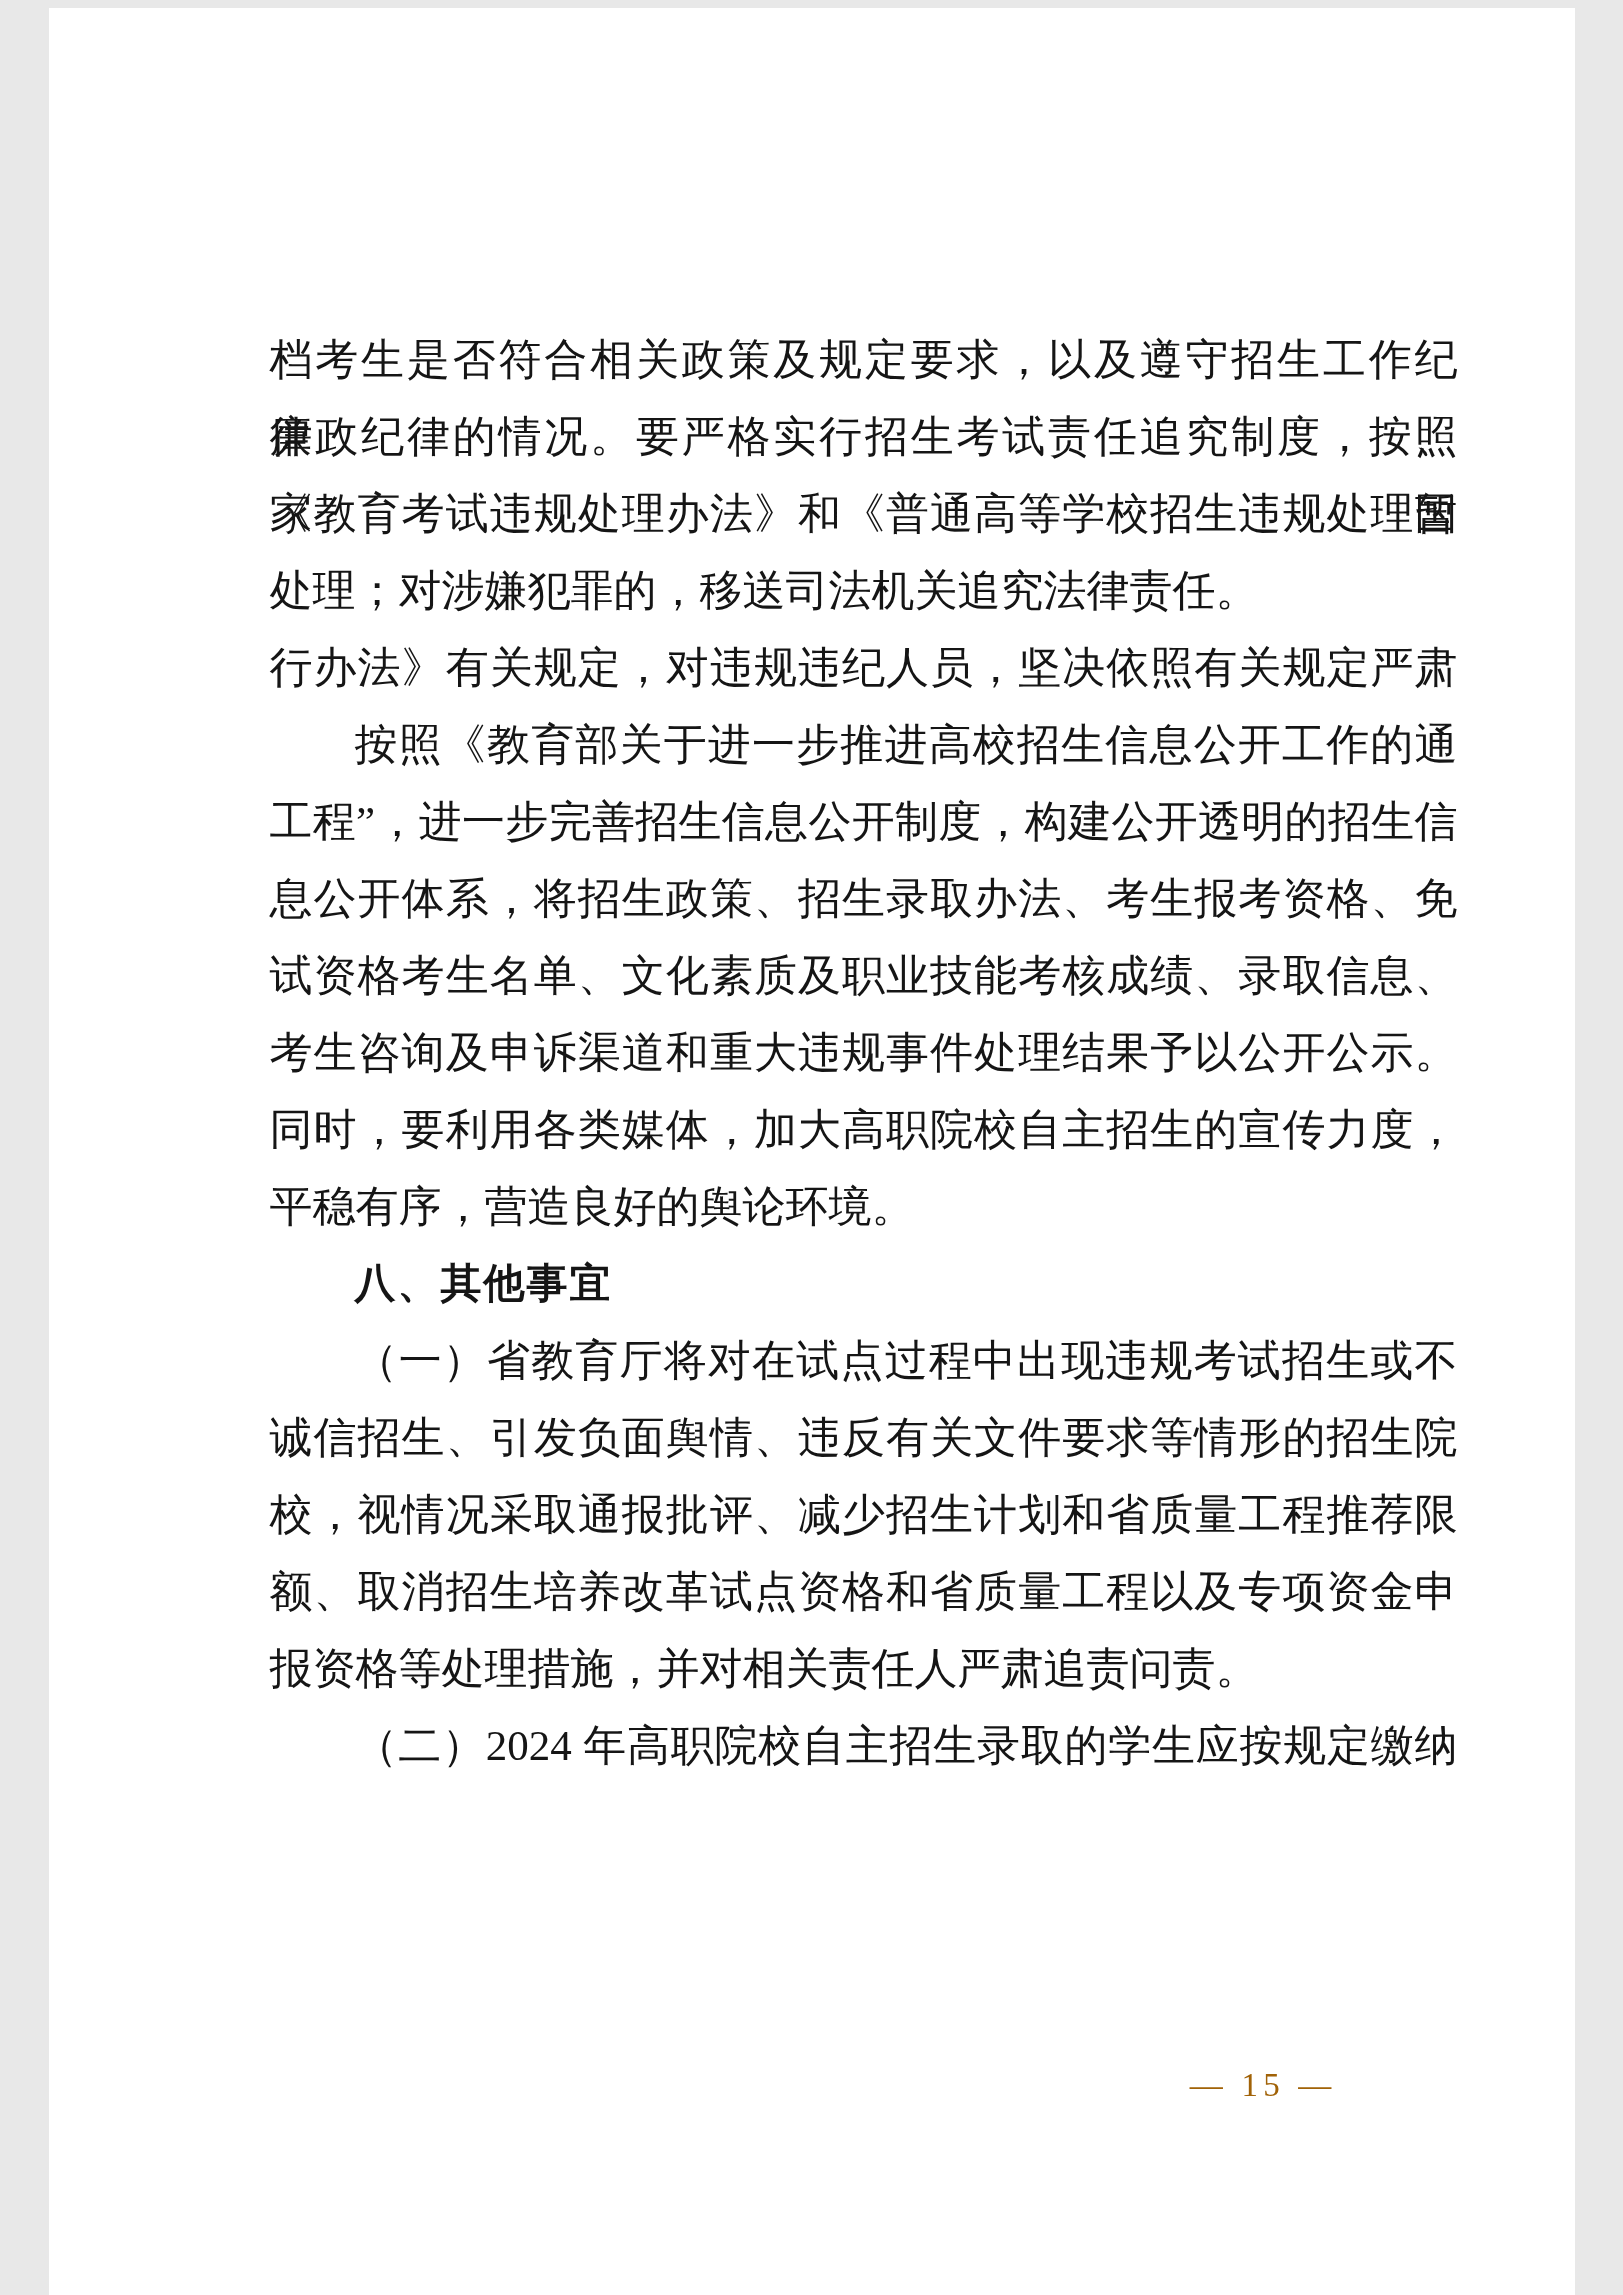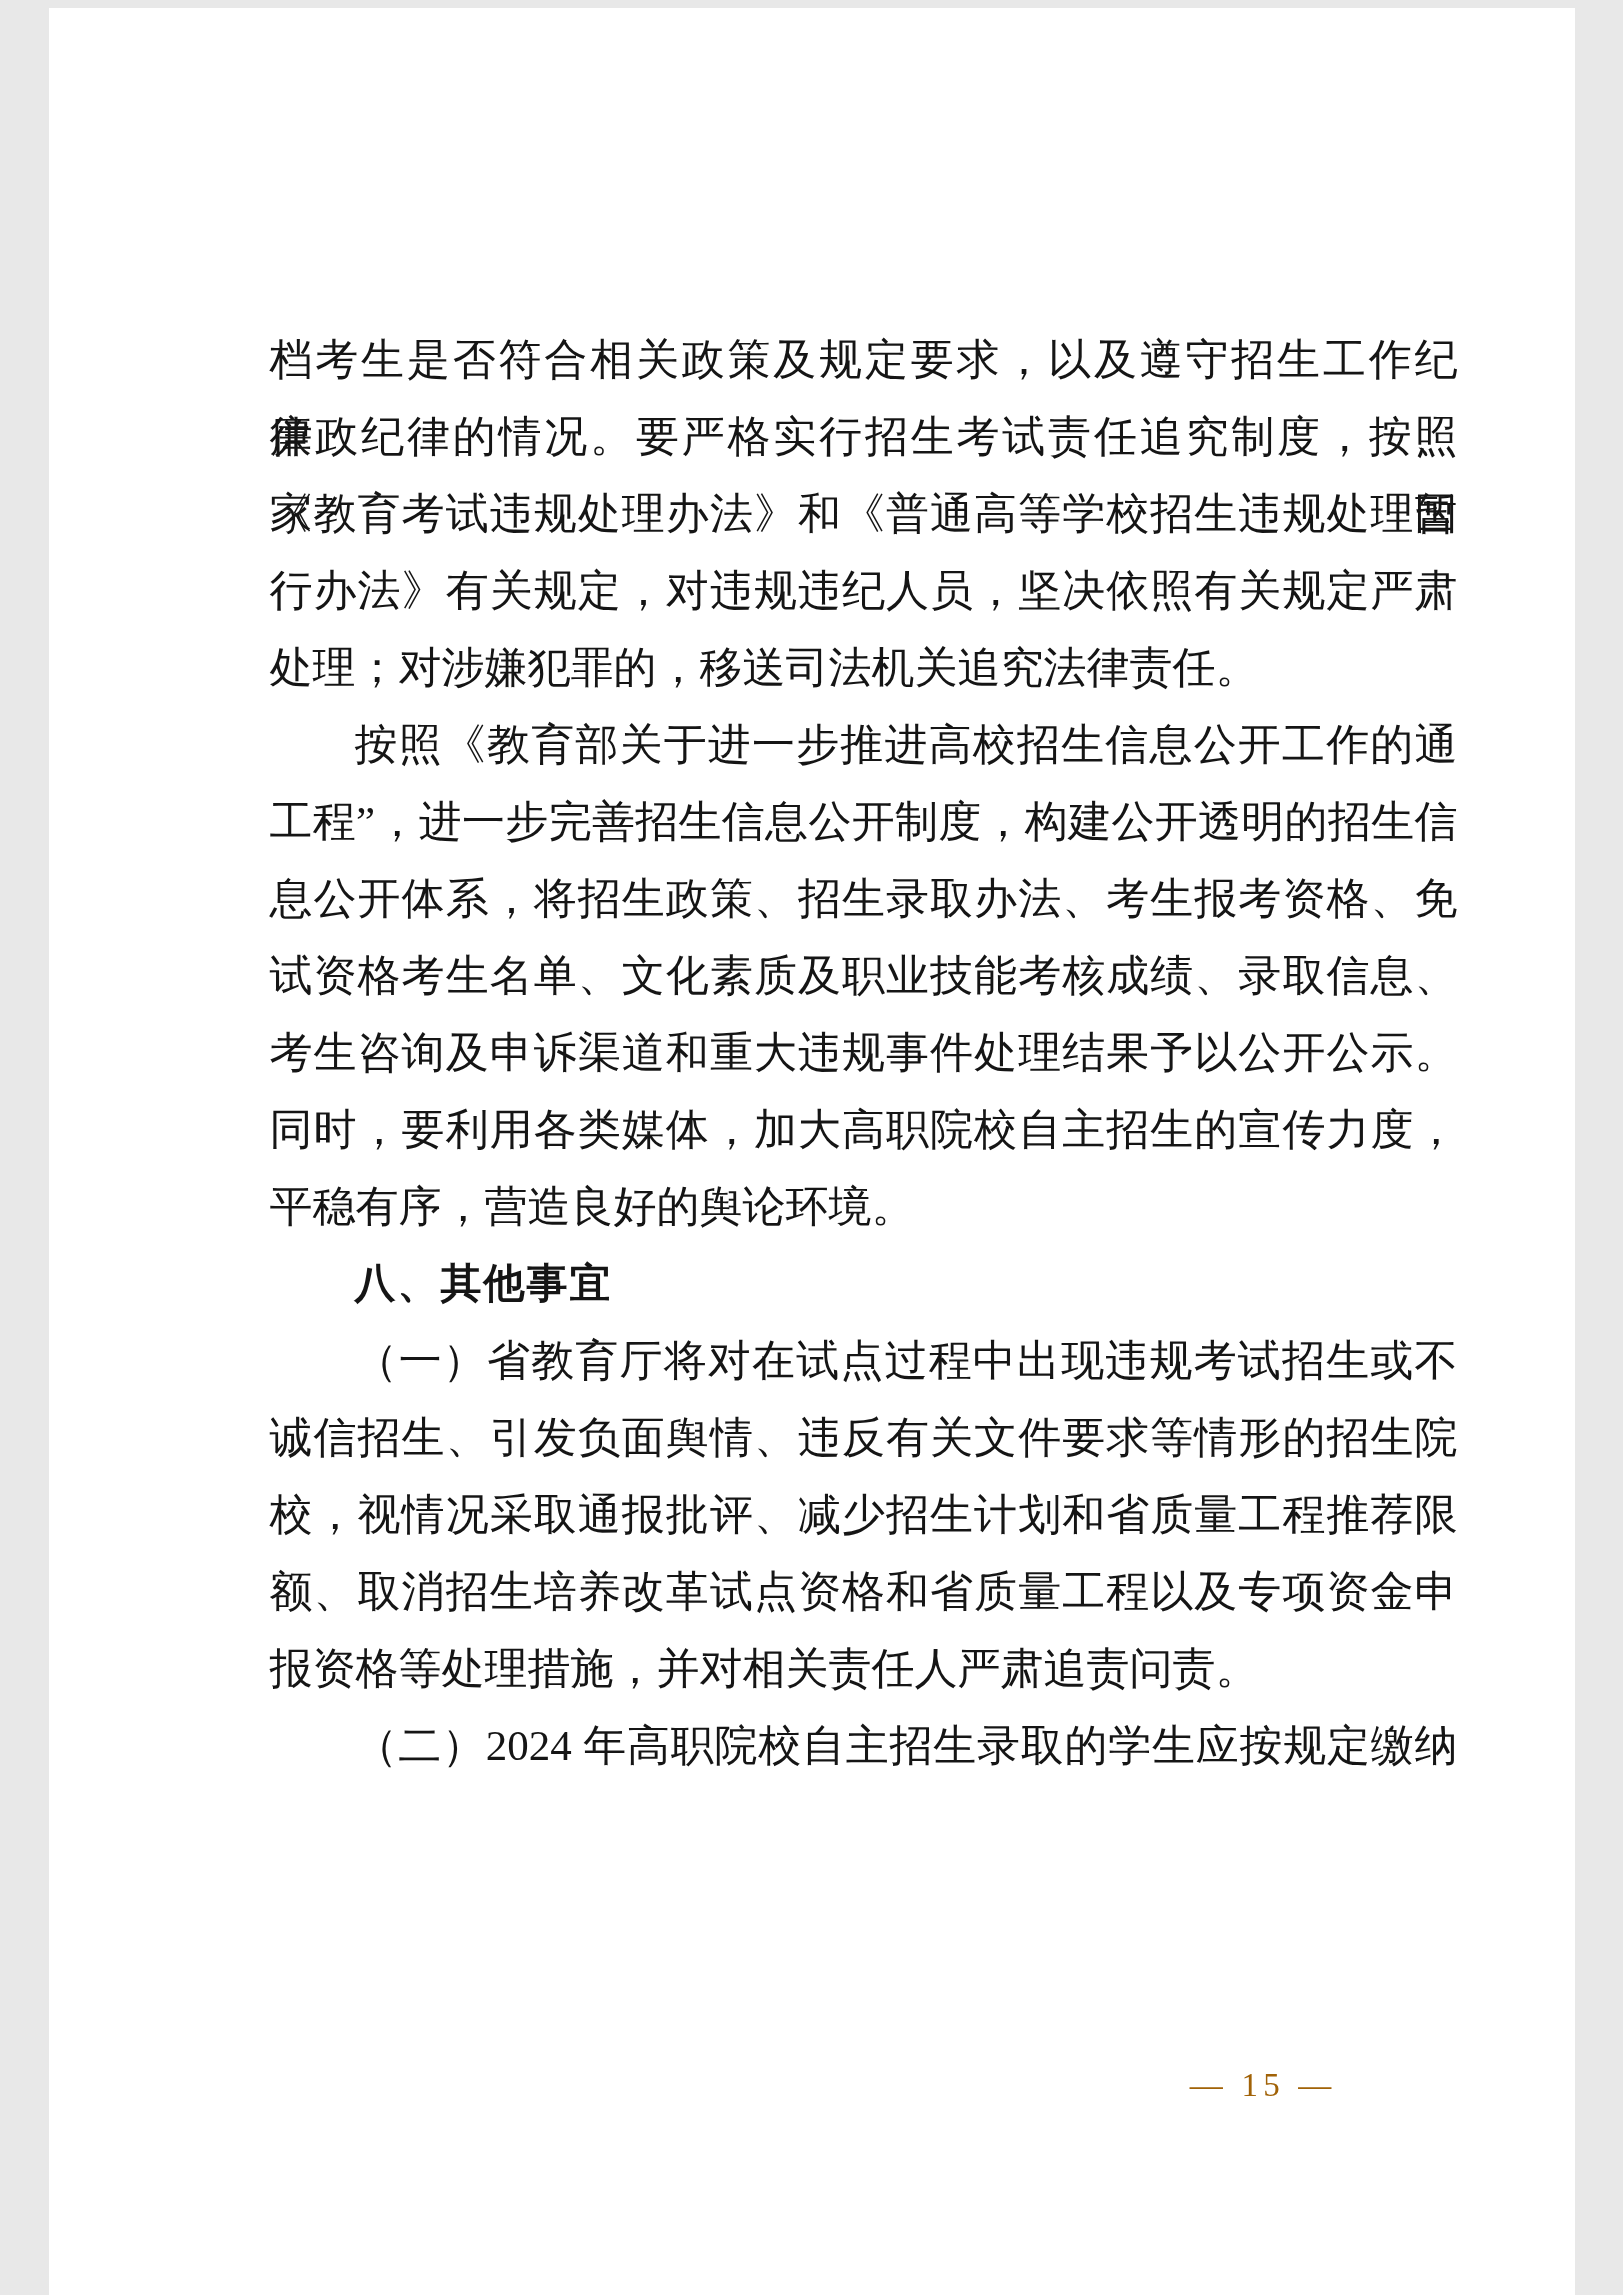--- a/index.html
+++ b/index.html
@@ -58,22 +58,22 @@
   }
 </style>
 </head>
 <body>
 
 <div class="page">
   <main class="text-block">
     <div class="line full">档考生是否符合相关政策及规定要求，以及遵守招生工作纪律、</div>
     <div class="line full">廉政纪律的情况。要严格实行招生考试责任追究制度，按照《国</div>
     <div class="line full">家教育考试违规处理办法》和《普通高等学校招生违规处理暂</div>
+    <div class="line short">处理；对涉嫌犯罪的，移送司法机关追究法律责任。</div>
     <div class="line full">行办法》有关规定，对违规违纪人员，坚决依照有关规定严肃</div>
-    <div class="line short">处理；对涉嫌犯罪的，移送司法机关追究法律责任。</div>
     <div class="line full indent">按照《教育部关于进一步推进高校招生信息公开工作的通</div>
     <div class="line full">工程”，进一步完善招生信息公开制度，构建公开透明的招生信</div>
     <div class="line full">息公开体系，将招生政策、招生录取办法、考生报考资格、免</div>
     <div class="line full">试资格考生名单、文化素质及职业技能考核成绩、录取信息、</div>
     <div class="line full">考生咨询及申诉渠道和重大违规事件处理结果予以公开公示。</div>
     <div class="line full">同时，要利用各类媒体，加大高职院校自主招生的宣传力度，</div>
     <div class="line short">平稳有序，营造良好的舆论环境。</div>
     <div class="line short indent heading">八、其他事宜</div>
     <div class="line full indent">（一）省教育厅将对在试点过程中出现违规考试招生或不</div>
     <div class="line full">诚信招生、引发负面舆情、违反有关文件要求等情形的招生院</div>

